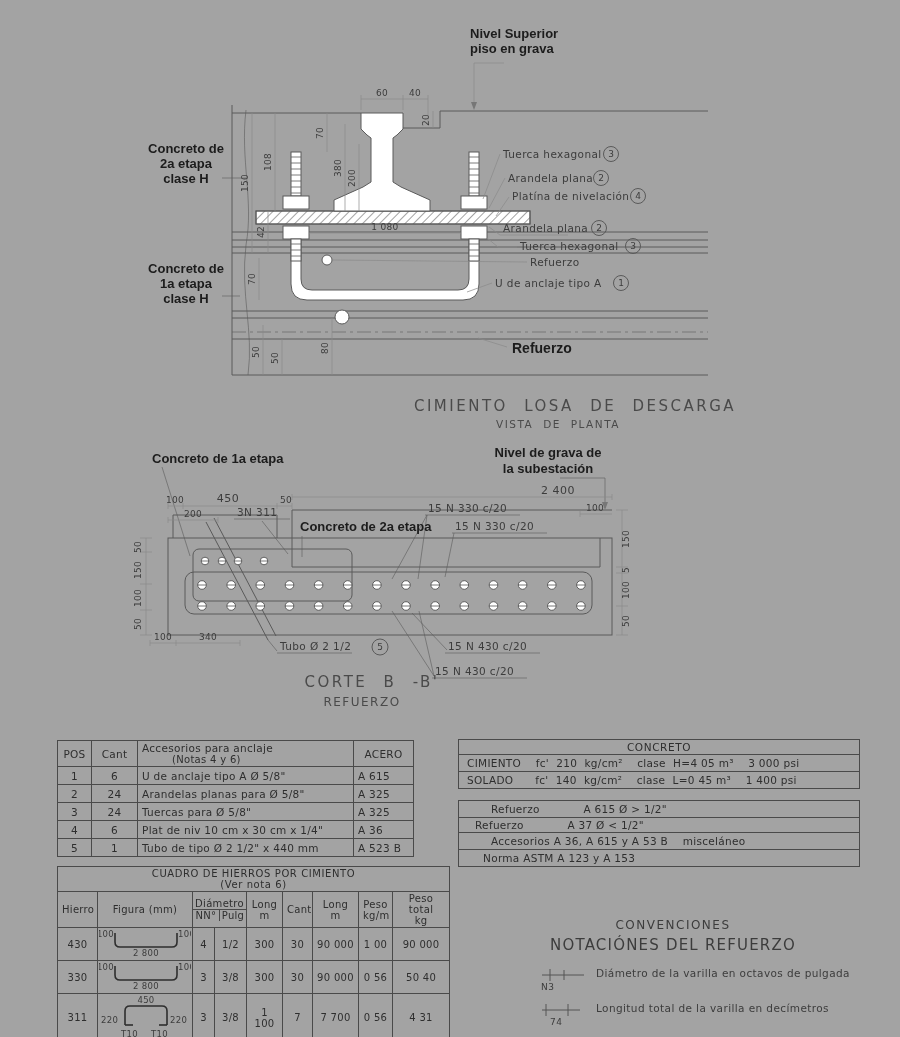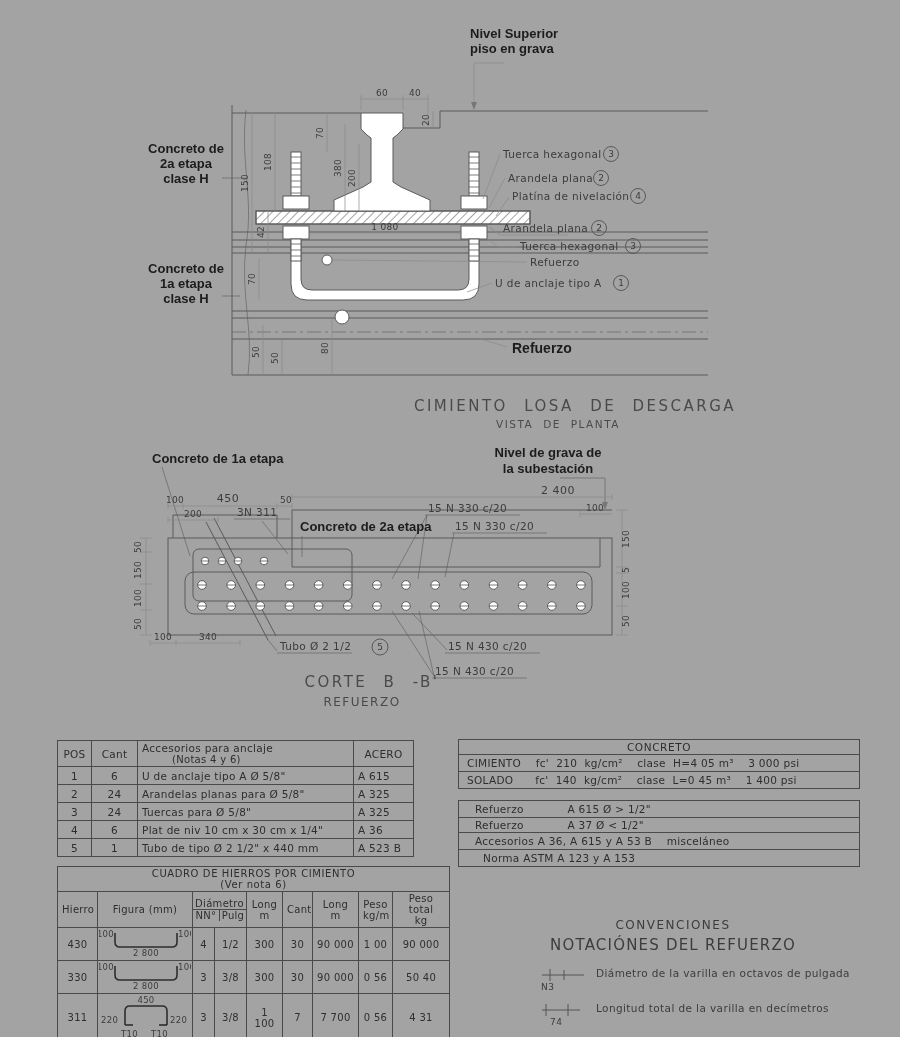--- a/index.html
+++ b/index.html
@@ -549,27 +549,27 @@
         </tr>
   <tr style="height:17px">
           <td class="pre">SOLADO      fc'  140  kg/cm²    clase  L=0 45 m³    1 400 psi</td>
         </tr>
 </tbody>
     </table>
 
 <table class="t" style="left:458px;top:800px;width:402px;">
   <tbody>
   <tr style="height:17px">
-          <td class="pre" style="padding-left:16px">Refuerzo            A 615 Ø &gt; 1/2"</td>
+          <td class="pre" style="padding-left:32px">Refuerzo            A 615 Ø &gt; 1/2"</td>
         </tr>
   <tr style="height:15px">
           <td class="pre" style="padding-left:16px">Refuerzo            A 37 Ø &lt; 1/2"</td>
         </tr>
   <tr style="height:17px">
-          <td class="pre" style="padding-left:16px">Accesorios A 36, A 615 y A 53 B    misceláneo</td>
+          <td class="pre" style="padding-left:32px">Accesorios A 36, A 615 y A 53 B    misceláneo</td>
         </tr>
   <tr style="height:17px">
           <td class="pre" style="padding-left:24px">Norma ASTM A 123 y A 153</td>
         </tr>
 </tbody>
     </table>
 
 <div class="conv">
   <div class="cv-title">CONVENCIONES</div>
   <div class="cv-sub">NOTACIÓNES DEL REFUERZO</div>

